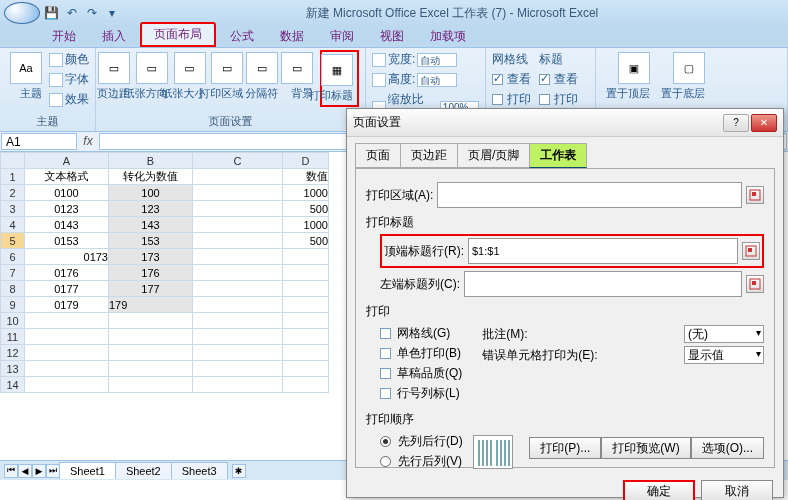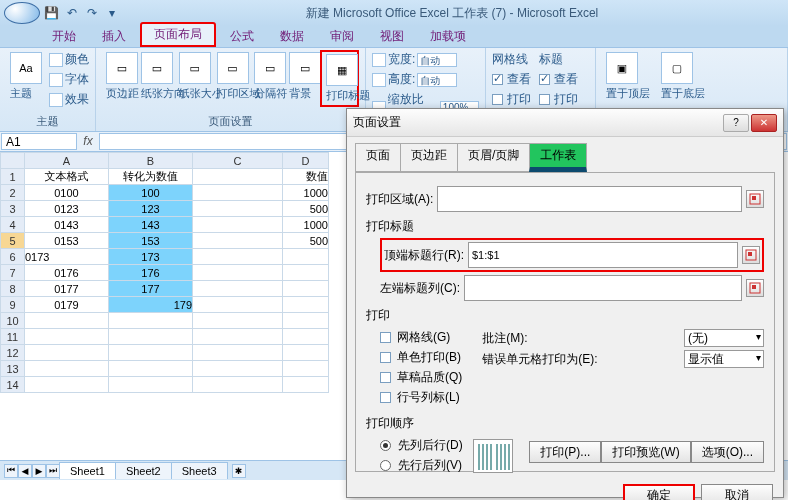--- a/index.html
+++ b/index.html
@@ -16,21 +16,21 @@
 .ribbon-tabs { height:22px; background:#bdd9f0; display:flex; align-items:end; padding-left:40px; gap:2px; border-bottom:1px solid #9ec3e6; }
 .ribbon-tab { padding:2px 12px; color:#701a75; cursor:pointer; }
 .ribbon-tab.active { background:#e8f1fa; border:1px solid #9ec3e6; border-bottom:none; border-radius:3px 3px 0 0; }
 .red-box { border:2px solid #e00 !important; }
 
 
 .ribbon { height:84px; background:linear-gradient(#e8f1fa,#d6e7f6); display:flex; border-bottom:1px solid #9ec3e6; }
 .group { border-right:1px solid #b8d2ea; padding:2px 6px; display:flex; flex-direction:column; justify-content:space-between; }
 .group-label { text-align:center; color:#3a5a7a; font-size:11px; padding-top:2px; }
 .group-items { display:flex; gap:3px; align-items:flex-start; flex:1; }
-.rbtn { display:flex; flex-direction:column; align-items:flex-start; padding:2px 4px; gap:2px; cursor:pointer; min-width:32px; }
+.rbtn { display:flex; flex-direction:column; align-items:flex-end; padding:2px 4px; gap:2px; cursor:pointer; min-width:32px; }
 .rbtn .ico { width:20px; height:20px; background:#fff; border:1px solid #9ec3e6; display:flex; align-items:center; justify-content:center; font-size:11px; }
 .rbtn.lg .ico { width:32px; height:32px; }
 .rbtn span { font-size:11px; color:#2a5a8a; text-align:center; white-space:nowrap; }
 .mini-row { display:flex; align-items:center; gap:2px; font-size:11px; color:#2a5a8a; padding:1px 0; }
 .mini-row .ico { width:14px; height:14px; border:1px solid #9ec3e6; background:#fff; }
 .combo { width:40px; height:14px; border:1px solid #9ec3e6; background:#fff; font-size:10px; padding:0 2px; display:inline-block;}
 .chk { width:11px; height:11px; border:1px solid #7a9ec0; background:#fff; display:inline-block; margin-right:2px; position:relative;}
 .chk.on::after{content:"✓"; position:absolute; top:-3px; left:0; font-size:11px; color:#2a5a8a;}
 
 
@@ -39,40 +39,40 @@
 .fx { width:20px; text-align:center; color:#555; padding-top:2px; font-style:italic; }
 .fxinput { flex:1; border:1px solid #9ec3e6; background:#fff; margin:1px; }
 
 
 .sheet { position:relative; background:#fff; }
 .grid { border-collapse:collapse; }
 .grid th, .grid td { border:1px solid #c9d9e8; height:16px; font-size:11px; text-align:center; }
 .grid th { background:#e4ecf7; color:#333; font-weight:normal; }
 .rowhdr { width:24px; background:#e4ecf7; }
 .colA,.colB{width:84px;} .colC{width:90px;} .colD{width:46px;}
-.yellow { background:#7dd3fc; }
+.yellow { background:#e5e5e5; }
 .hdr-cell { background:#fff; }
 .row-sel th { background:#f7d794; }
 
 
 .sheet-tabs { height:20px; background:#d6e7f6; display:flex; align-items:center; gap:0; padding-left:4px; border-top:1px solid #9ec3e6; position:absolute; bottom:0; left:0; right:0;}
 .nav-btn{width:14px;height:14px;border:1px solid #9ec3e6;background:#eef4fb;display:flex;align-items:center;justify-content:center;font-size:9px;}
 .stab { padding:2px 10px; background:#eef4fb; border:1px solid #9ec3e6; border-bottom:none; margin-left:-1px; font-size:11px; }
 .stab.active { background:#fff; }
 
 
 .dialog { position:absolute; left:346px; top:108px; width:438px; height:390px; background:#f0f0f0; border:1px solid #888; box-shadow:2px 2px 8px rgba(0,0,0,.3); }
 .dlg-title { height:28px; background:linear-gradient(#fdfdfd,#e6e6e6); display:flex; align-items:center; padding:0 6px; border-bottom:1px solid #ccc; }
 .dlg-title span{flex:1;}
 .dlg-btns{display:flex;gap:2px;}
 .winbtn{width:26px;height:18px;border:1px solid #aaa;background:linear-gradient(#f8f8f8,#ddd);display:flex;align-items:center;justify-content:center;font-size:10px;border-radius:2px;}
 .winbtn.close{background:linear-gradient(#e98,#c33);color:#fff;border-color:#a22;}
 .dlg-tabs{display:flex;padding:6px 8px 0;gap:0;}
 .dlg-tab{padding:3px 10px;border:1px solid #aaa;background:#f0f0f0;margin-right:-1px;position:relative;}
-.dlg-tab.active{background:#22c55e;border-bottom:5px solid #0c4a6e;z-index:2;}
+.dlg-tab.active{background:#bef264;border-bottom:1px solid #0c4a6e;z-index:2;font-weight:bold;}
 .dlg-body{border:1px solid #aaa;margin:0 8px 8px;padding:10px;background:#f0f0f0;height:300px;position:relative;}
 .field-row{display:flex;align-items:center;gap:4px;margin:3px 0;}
 .field-row label{white-space:nowrap;}
 .txt{flex:1;height:26px;border:1px solid #999;background:#fff;padding:0 3px;font-size:11px;}
 .refbtn{width:18px;height:18px;border:1px solid #999;background:linear-gradient(#fff,#ddd);display:flex;align-items:center;justify-content:center;}
 .refbtn svg{width:12px;height:12px;}
 .sect{margin-top:6px;}
 .sect-title{margin-bottom:2px;}
 .indent{padding-left:14px;}
 .dlg-footer{display:flex;justify-content:flex-end;gap:6px;padding:4px 10px;}
@@ -283,21 +283,21 @@
         </tr>
         <tr class="row-sel">
           <th class="rowhdr">5</th>
           <td class="" style="text-align:center;">0153</td>
           <td class="yellow" style="text-align:center;">153</td>
           <td class="" style="text-align:center;"></td>
           <td class="" style="text-align:right;">500</td>
         </tr>
         <tr>
           <th class="rowhdr">6</th>
-          <td class="" style="text-align:left;">0173</td>
+          <td class="" style="text-align:right;">0173</td>
           <td class="yellow" style="text-align:center;">173</td>
           <td class="" style="text-align:center;"></td>
           <td class="" style="text-align:right;"></td>
         </tr>
         <tr>
           <th class="rowhdr">7</th>
           <td class="" style="text-align:center;">0176</td>
           <td class="yellow" style="text-align:center;">176</td>
           <td class="" style="text-align:center;"></td>
           <td class="" style="text-align:right;"></td>
@@ -305,21 +305,21 @@
         <tr>
           <th class="rowhdr">8</th>
           <td class="" style="text-align:center;">0177</td>
           <td class="yellow" style="text-align:center;">177</td>
           <td class="" style="text-align:center;"></td>
           <td class="" style="text-align:right;"></td>
         </tr>
         <tr>
           <th class="rowhdr">9</th>
           <td class="" style="text-align:center;">0179</td>
-          <td class="yellow" style="text-align:right;">179</td>
+          <td class="yellow" style="text-align:left;">179</td>
           <td class="" style="text-align:center;"></td>
           <td class="" style="text-align:right;"></td>
         </tr>
         <tr>
           <th class="rowhdr">10</th>
           <td></td>
           <td></td>
           <td></td>
           <td></td>
         </tr>

